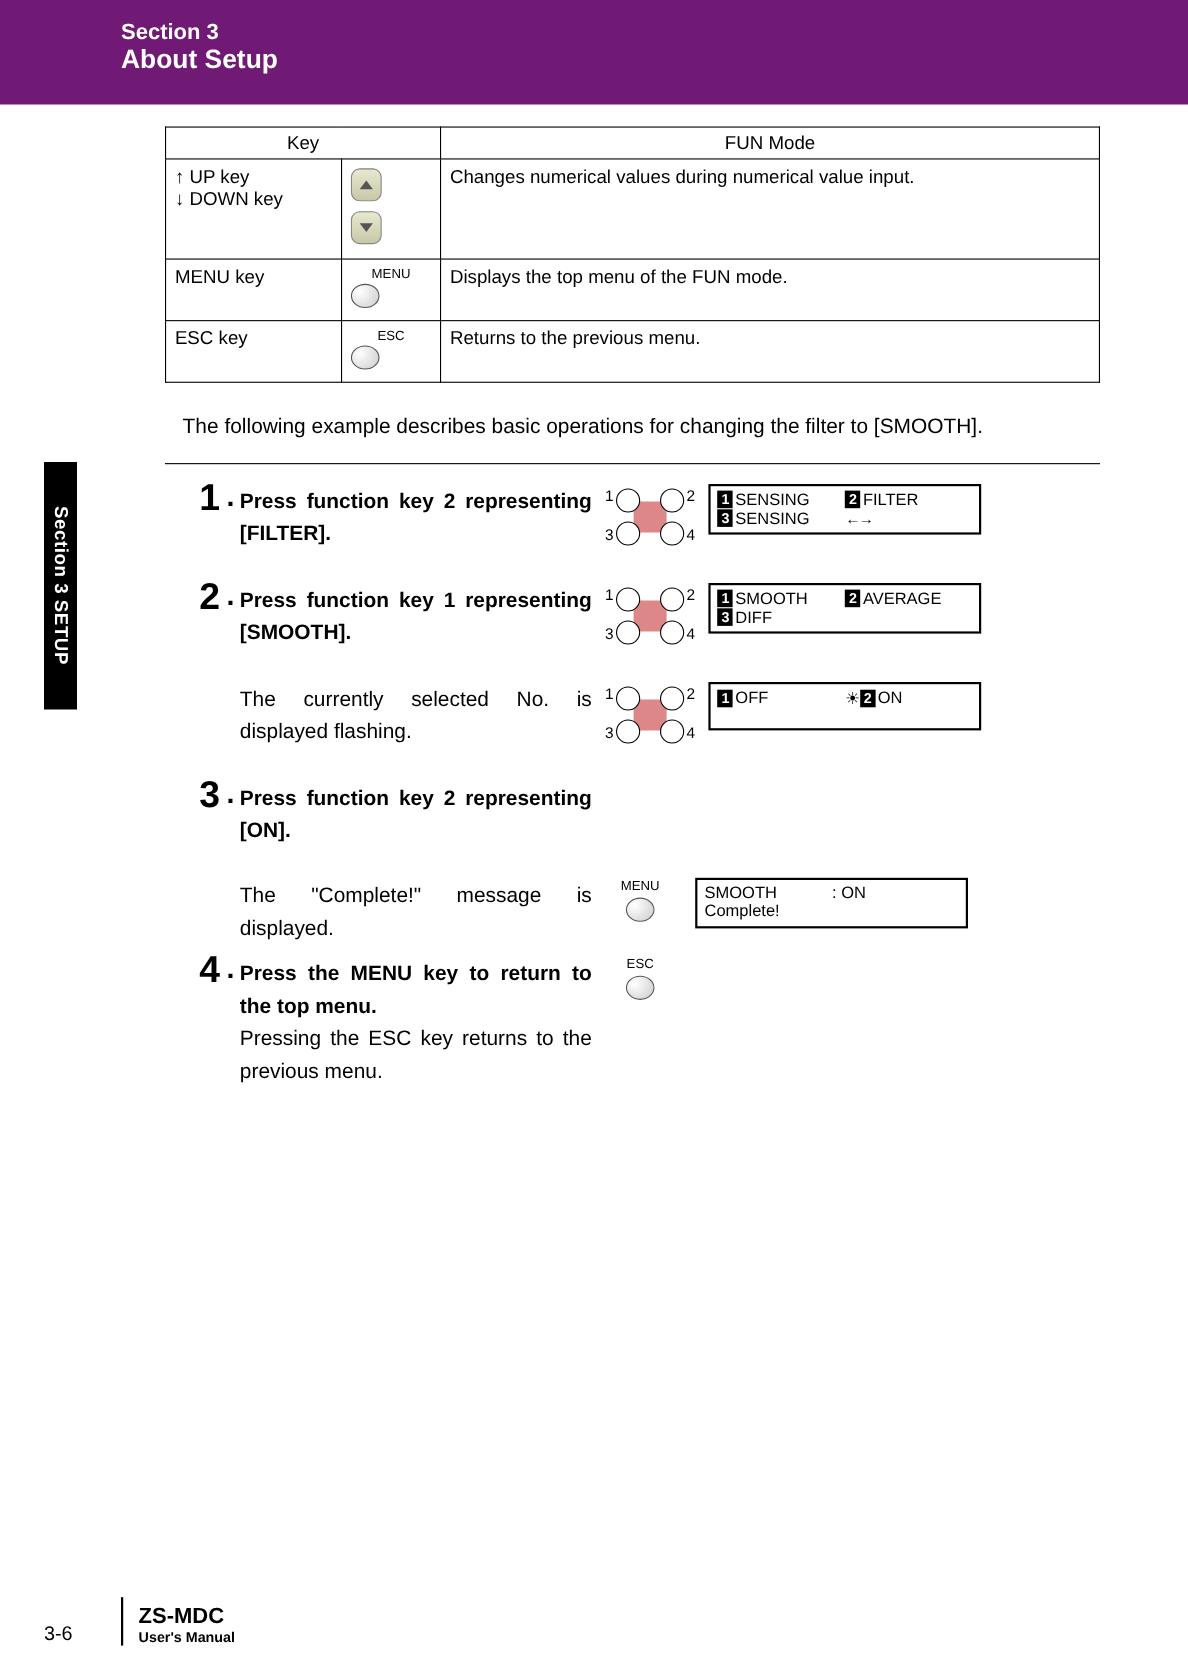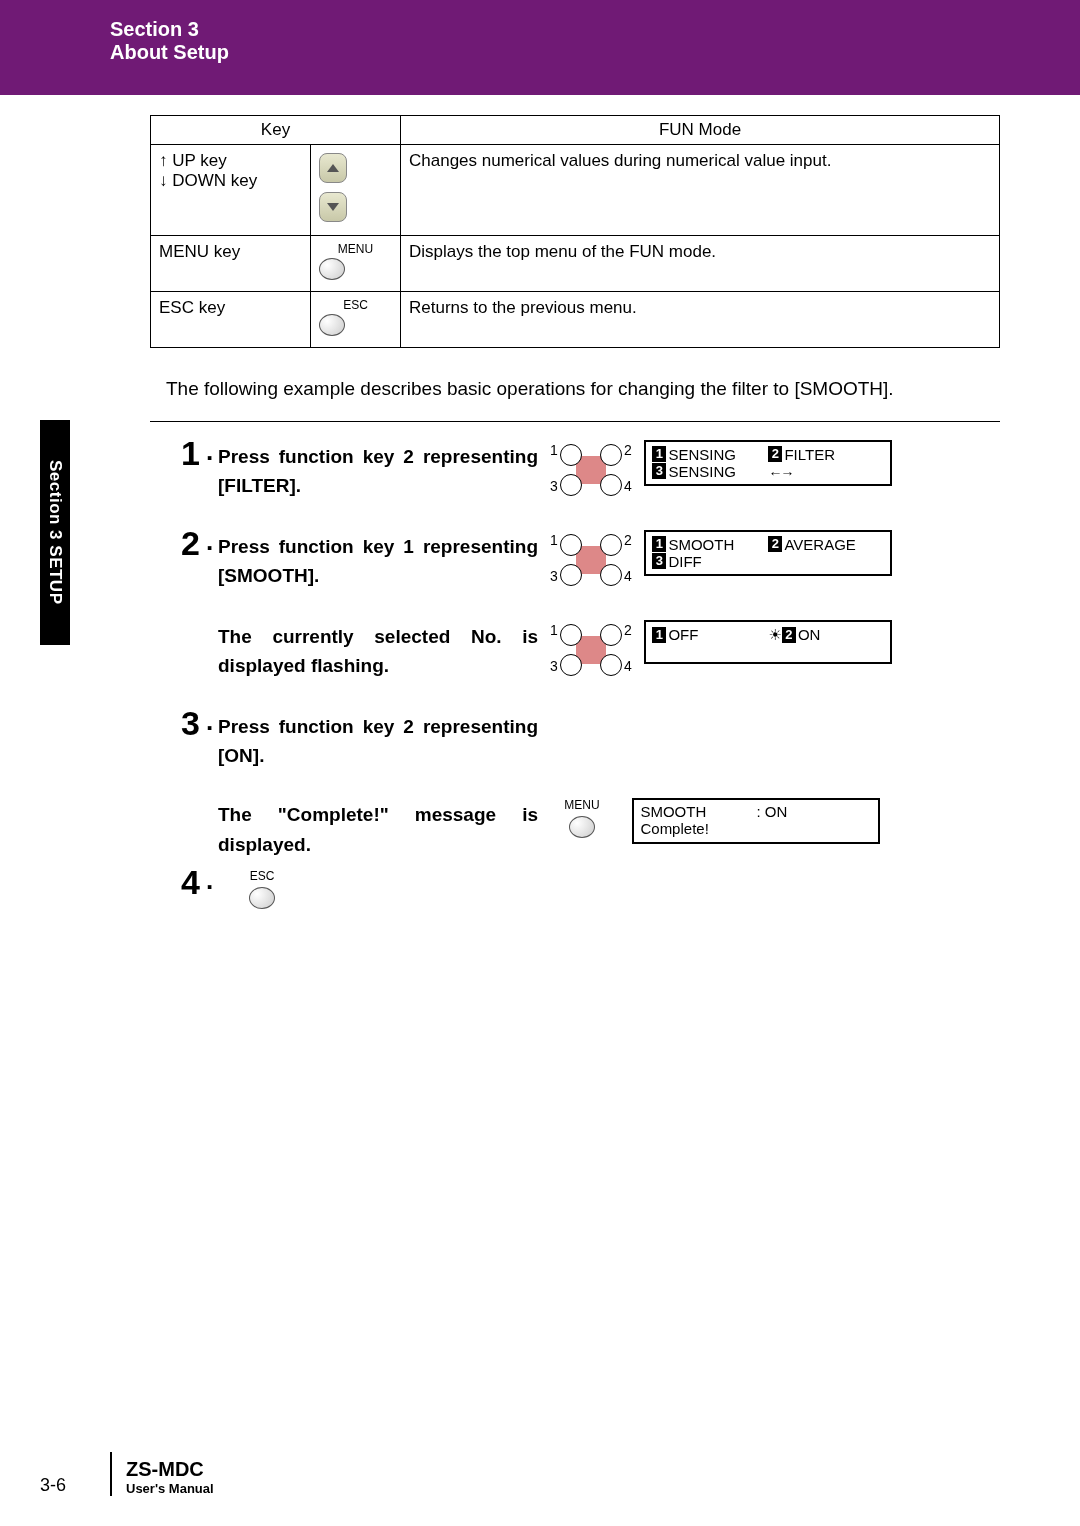--- a/index.html
+++ b/index.html
@@ -11,21 +11,21 @@
     color: #000;
     position: relative;
   }
   .header-bar {
     background: #701a75;
     color: #fff;
     padding: 18px 25px 18px 110px;
     height: 95px;
   }
   .header-bar .line1 { font-size: 20px; font-weight: bold; }
-  .header-bar .line2 { font-size: 20px; font-weight: bold; }
+  .header-bar .line2 { font-size: 24px; font-weight: bold; }
 
   .side-tab {
     position: absolute;
     left: 40px;
     top: 420px;
     background: #000;
     color: #fff;
     width: 30px;
     height: 225px;
     writing-mode: vertical-rl;
@@ -115,21 +115,21 @@
   .step-dot { font-size: 26px; font-weight: bold; width: 12px; }
   .step-text {
     flex: 1;
     font-size: 19px;
     font-weight: bold;
     padding-top: 6px;
     line-height: 1.55;
     max-width: 320px;
     text-align: justify;
   }
-  .step-text.normal { font-weight: bold; }
+  .step-text.normal { font-weight: normal; }
   .step-illus {
     width: 370px;
     padding-left: 16px;
     padding-top: 4px;
   }
 
   
   .dpad {
     display: inline-block;
     position: relative;
@@ -401,20 +401,24 @@
             <span class="r">: ON</span>
           </div>
           <div>Complete!</div>
         </span>
       </div>
     </div>
 
     <div class="step-row" style="margin-top:0;">
       <div class="step-num">4</div>
       <div class="step-dot">.</div>
+      <div class="step-text">
+        <span>Press the MENU key to return to the top menu.</span><br>
+        <span style="font-weight:normal">Pressing the ESC key returns to the previous menu.</span>
+      </div>
       <div class="step-illus">
         <span class="menu-esc-stack">
           <div class="block">
             <span class="tiny-label">ESC</span>
             <span class="round-btn"></span>
           </div>
         </span>
       </div>
     </div>
 

